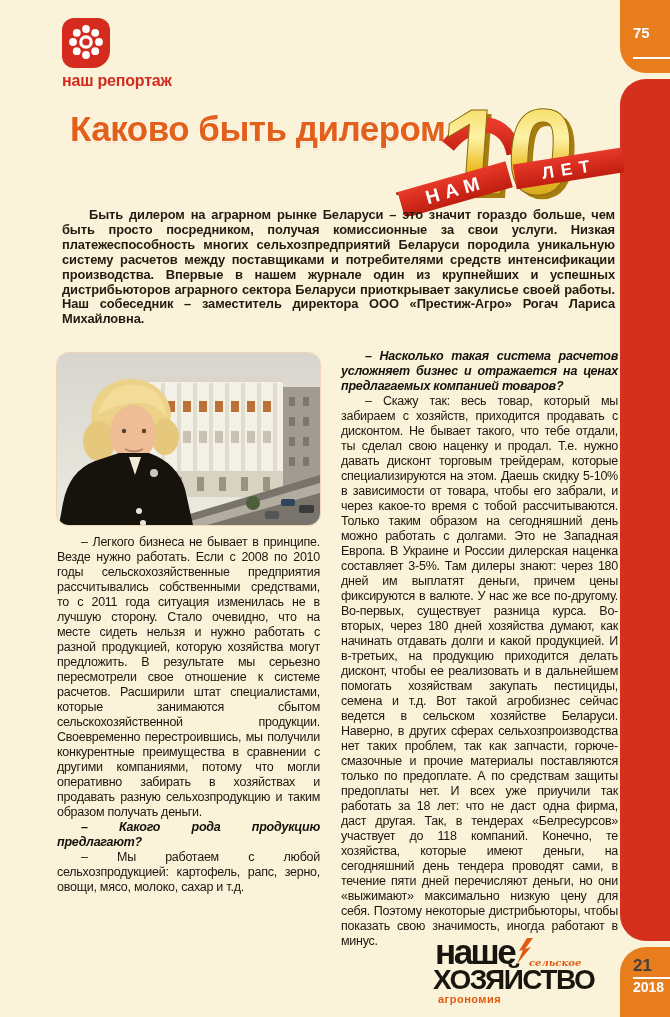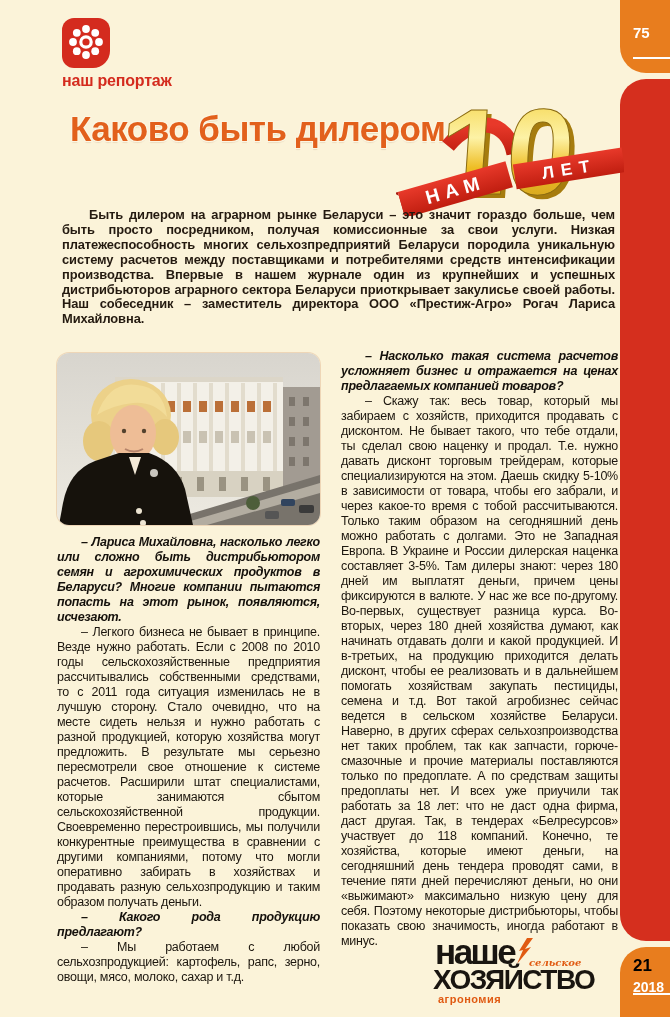--- a/index.html
+++ b/index.html
@@ -23,22 +23,22 @@
     position:absolute;right:0;top:79px;width:50px;height:862px;
     background:#d52f1e;
     border-top-left-radius:26px;border-bottom-left-radius:26px;
   }
   .tab-bottom{
     position:absolute;right:0;top:947px;width:50px;height:70px;
     background:#e87d1e;border-top-left-radius:26px;
   }
   .tab-bottom .issue{
     position:absolute;left:13px;top:9px;width:37px;
-    color:#000000;font-weight:bold;font-size:17px;
-    border-bottom:2px solid #fff;padding-bottom:17px;
+    color:#404040;font-weight:bold;font-size:17px;
+    border-bottom:2px solid #fff;padding-bottom:1px;
   }
   .tab-bottom .year{
     position:absolute;left:13px;top:32px;
     color:#fff;font-weight:bold;font-size:14px;
   }
   
   .brand-mark{
     position:absolute;left:62px;top:18px;width:48px;height:50px;
     background:#d42b1e;border-radius:12px 12px 17px 12px;
   }
@@ -246,21 +246,20 @@
     <circle cx="67" cy="78" r="2.2" fill="#54422e"></circle>
     <circle cx="87" cy="78" r="2.2" fill="#54422e"></circle>
     <path d="M 68 96 Q 77 101 86 96" fill="none" stroke="#b5836a" stroke-width="2"></path>
     <path d="M 70 104 L 84 104 L 90 116 L 64 116 Z" fill="#e2ab84"></path>
     <path d="M 2 172 L 6 150 Q 12 118 38 108 L 62 100 L 92 100 Q 120 110 128 136 L 136 172 Z" fill="#16120c"></path>
     <polygon points="72,104 84,104 78,122" fill="#f4ead8"></polygon>
     <circle cx="97" cy="120" r="4" fill="#c9c6bf"></circle>
     <circle cx="82" cy="158" r="3" fill="#ece4d2"></circle>
     <circle cx="86" cy="170" r="3" fill="#ece4d2"></circle>
   </svg>
-  <p class="q">– Лариса Михайловна, насколько легко или сложно быть дистрибьютором семян и агрохимических продуктов в Беларуси? Многие компании пытаются попасть на этот рынок, появляются, исчезают.</p>
   <p class="a">– Легкого бизнеса не бывает в принципе. Везде нужно работать. Если с 2008 по 2010 годы сельскохозяйственные предприятия рассчитывались собственными средствами, то с 2011 года ситуация изменилась не в лучшую сторону. Стало очевидно, что на месте сидеть нельзя и нужно работать с разной продукцией, которую хозяйства могут предложить. В результате мы серьезно пересмотрели свое отношение к системе расчетов. Расширили штат специалистами, которые занимаются сбытом сельскохозяйственной продукции. Своевременно перестроившись, мы получили конкурентные преимущества в сравнении с другими компаниями, потому что могли оперативно забирать в хозяйствах и продавать разную сельхозпродукцию и таким образом получать деньги.</p>
   <p class="q">– Какого рода продукцию предлагают?</p>
   <p class="a">– Мы работаем с любой сельхозпродукцией: картофель, рапс, зерно, овощи, мясо, молоко, сахар и т.д.</p>
 </div>
 
 <div class="col col-right">
   <p class="q">– Насколько такая система расчетов усложняет бизнес и отражается на ценах предлагаемых компанией товаров?</p>
   <p class="a">– Скажу так: весь товар, который мы забираем с хозяйств, приходится продавать с дисконтом. Не бывает такого, что тебе отдали, ты сделал свою наценку и продал. Т.е. нужно давать дисконт торговым трейдерам, которые специализируются на этом. Даешь скидку 5-10% в зависимости от товара, чтобы его забрали, и через какое-то время с тобой рассчитываются. Только таким образом на сегодняшний день можно работать с долгами. Это не Западная Европа. В Украине и России дилерская наценка составляет 3-5%. Там дилеры знают: через 180 дней им выплатят деньги, причем цены фиксируются в валюте. У нас же все по-другому. Во-первых, существует разница курса. Во-вторых, через 180 дней хозяйства думают, как начинать отдавать долги и какой продукцией. И в-третьих, на продукцию приходится делать дисконт, чтобы ее реализовать и в дальнейшем помогать хозяйствам закупать пестициды, семена и т.д. Вот такой агробизнес сейчас ведется в сельском хозяйстве Беларуси. Наверно, в других сферах сельхозпроизводства нет таких проблем, так как запчасти, горюче-смазочные и прочие материалы поставляются только по предоплате. А по средствам защиты предоплаты нет. И всех уже приучили так работать за 18 лет: что не даст одна фирма, даст другая. Так, в тендерах «Белресурсов» участвует до 118 компаний. Конечно, те хозяйства, которые имеют деньги, на сегодняшний день тендера проводят сами, в течение пяти дней перечисляют деньги, но они «выжимают» максимально низкую цену для себя. Поэтому некоторые дистрибьюторы, чтобы показать свою значимость, иногда работают в минус.</p>
 </div>
 

